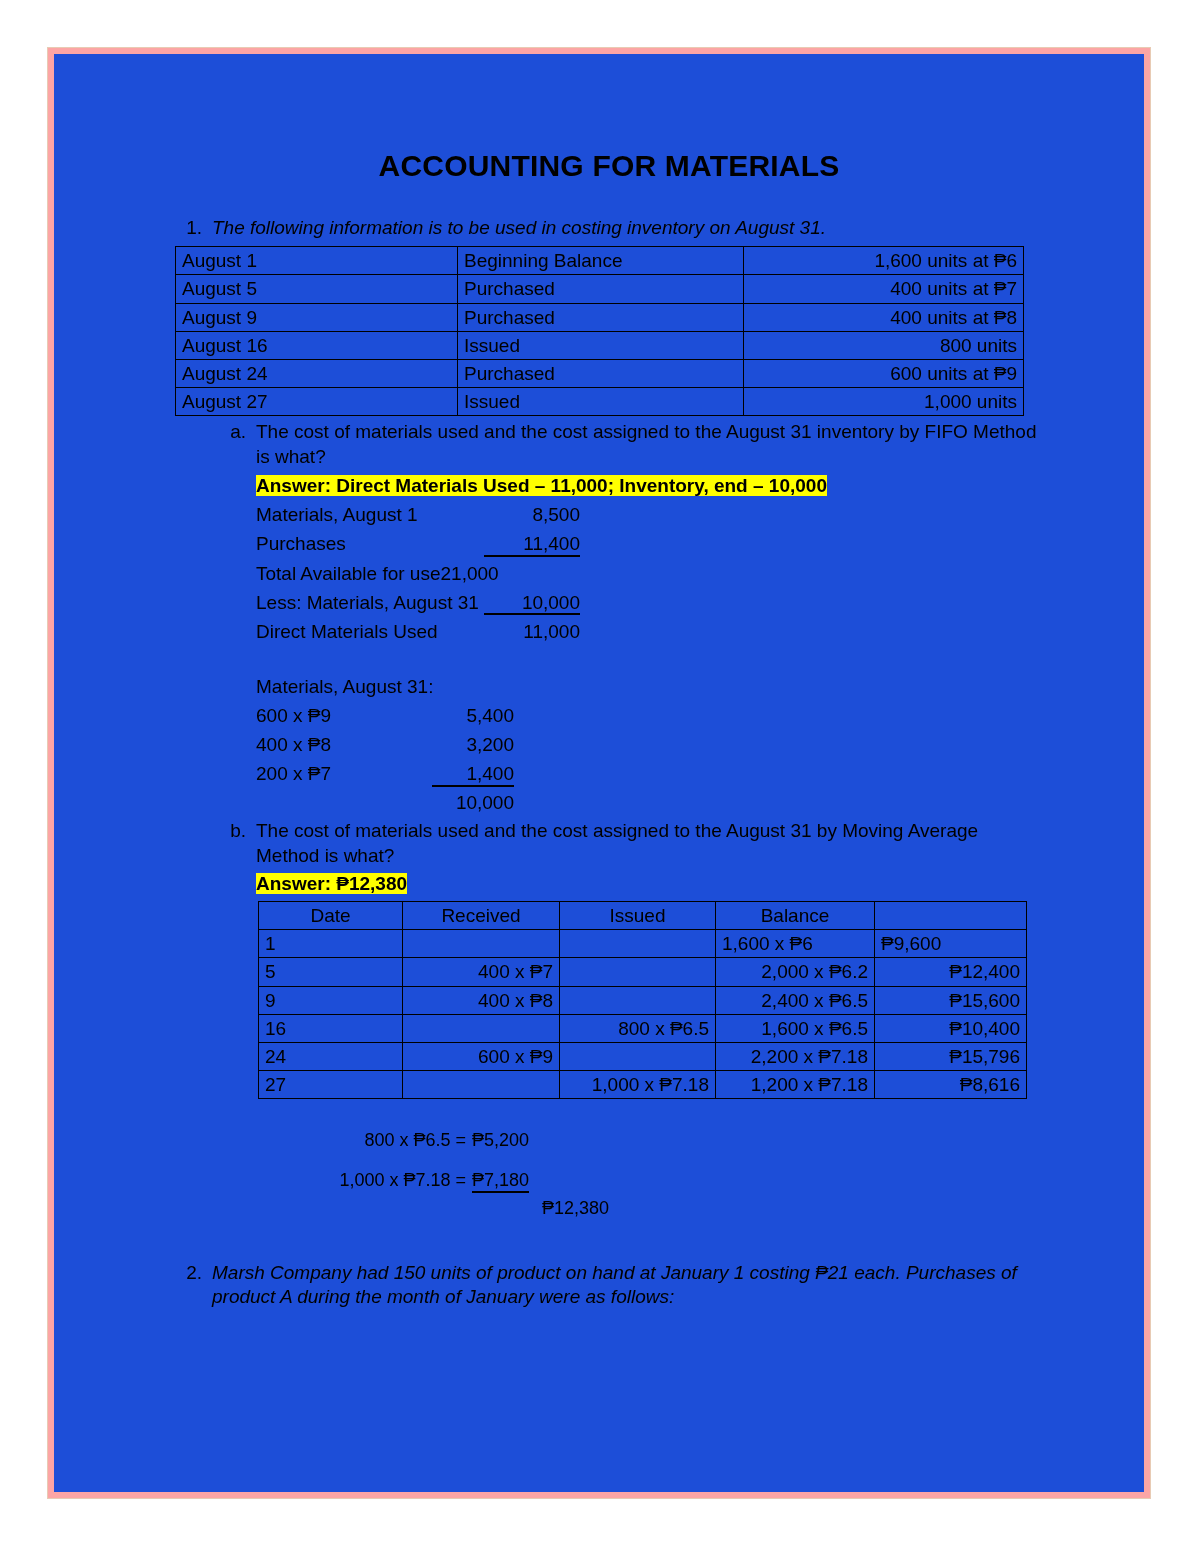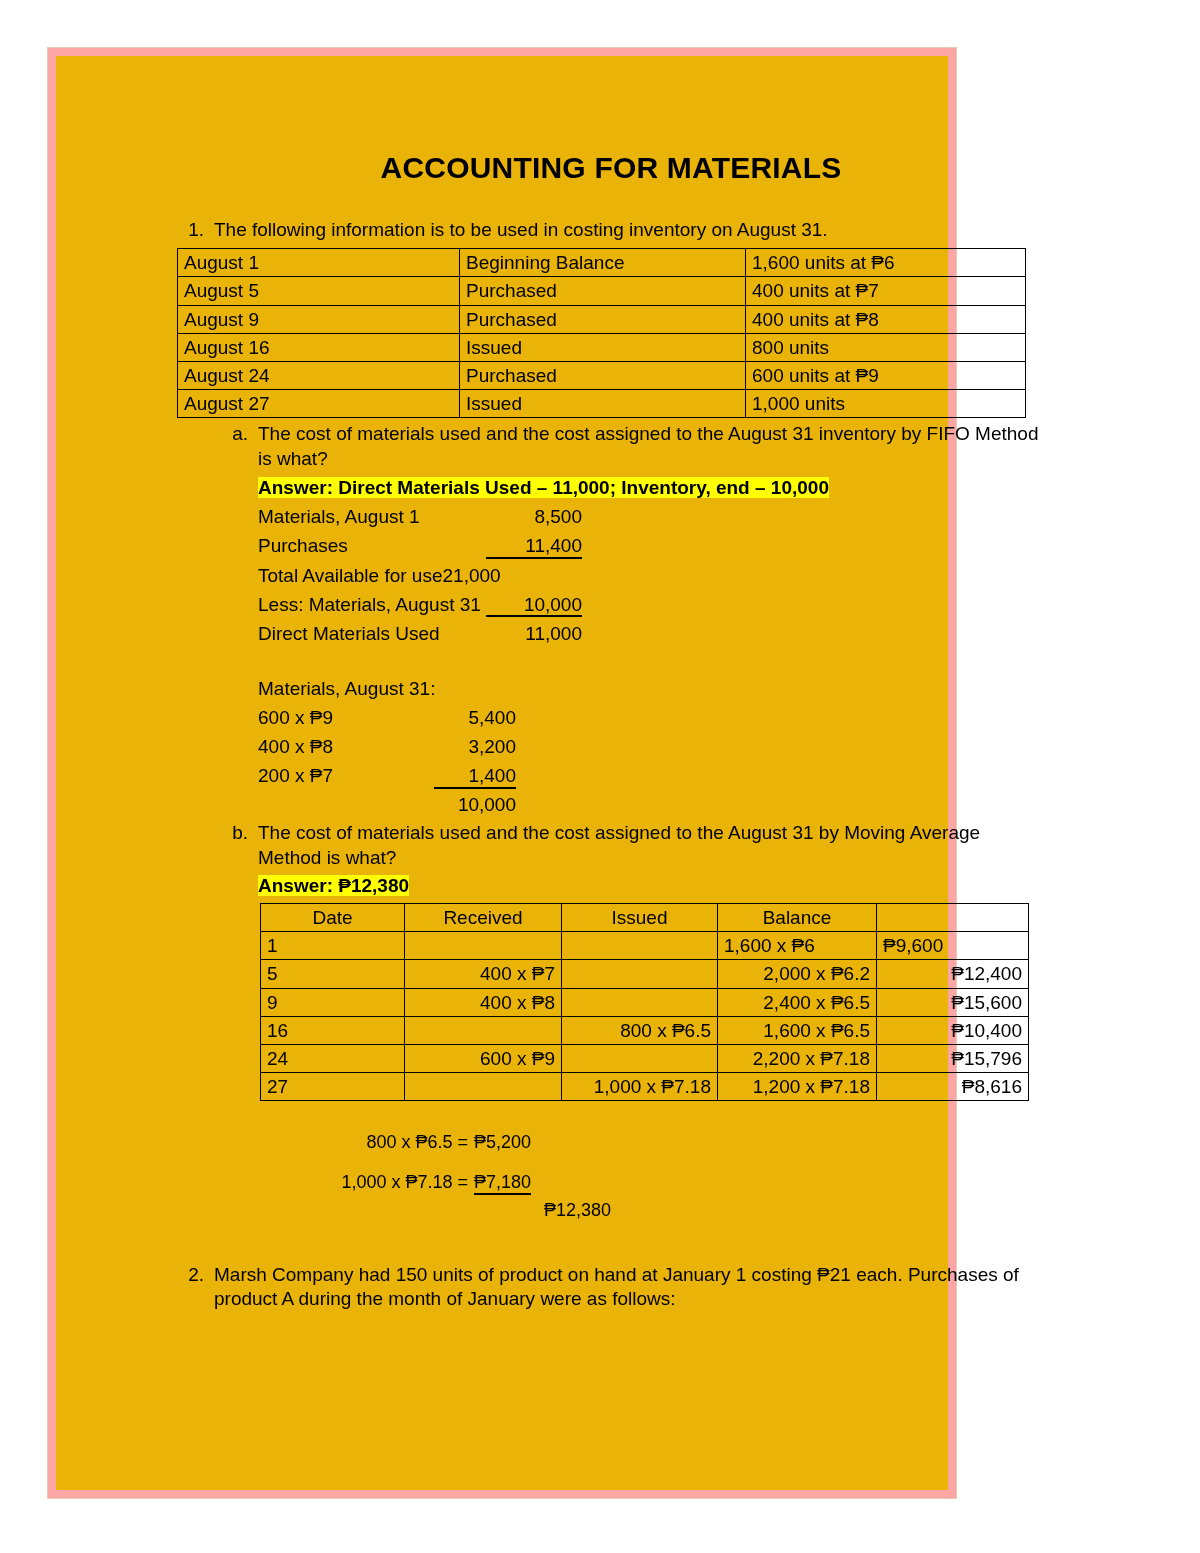--- a/index.html
+++ b/index.html
@@ -14,26 +14,26 @@
     color: #000000;
     position: relative;
     overflow: hidden;
   }
 
   
   #page-frame {
     position: absolute;
     left: 48px;
     top: 48px;
-    width: 908px;
+    width: 1102px;
     height: 1450px;
     box-sizing: border-box;
-    border: 8px solid #fca5a5;
+    border: 6px solid #fca5a5;
     outline: 1px solid #E8CBB4;
-    background: #eab308;
+    background: #1d4ed8;
   }
 
   #content {
     position: absolute;
     left: 120px;
     top: 95px;
     width: 870px;
   }
 
   
@@ -53,21 +53,21 @@
     font-size: 19px;
     line-height: 1.28;
   }
   .num-marker {
     width: 38px;
     flex: 0 0 38px;
     text-align: right;
     padding-right: 10px;
     box-sizing: border-box;
   }
-  .num-body { flex: 1 1 auto; }
+  .num-body { flex: 1 1 auto; font-style: italic; }
 
   .alpha-item {
     display: flex;
     align-items: flex-start;
     font-size: 19px;
     line-height: 1.30;
     margin-left: 48px;
   }
   .alpha-marker {
     width: 34px;
@@ -95,21 +95,21 @@
   }
 
   
   #table-inventory {
     width: 848px;
     margin: 6px 10px 4px 1px;
     border-radius: 13px;
   }
   #table-inventory .c-date  { width: 282px; text-align: left; }
   #table-inventory .c-desc  { width: 286px; text-align: left; }
-  #table-inventory .c-qty   { width: 280px; }
+  #table-inventory .c-qty   { width: 280px; text-align: right; }
 
   
   #table-moving-average {
     width: 768px;
     margin: 4px 0 0 2px;
     padding-left: 12px;
   }
   #table-moving-average .c-d  { width: 144px; }
   #table-moving-average .c-r  { width: 157px; }
   #table-moving-average .c-i  { width: 156px; }

